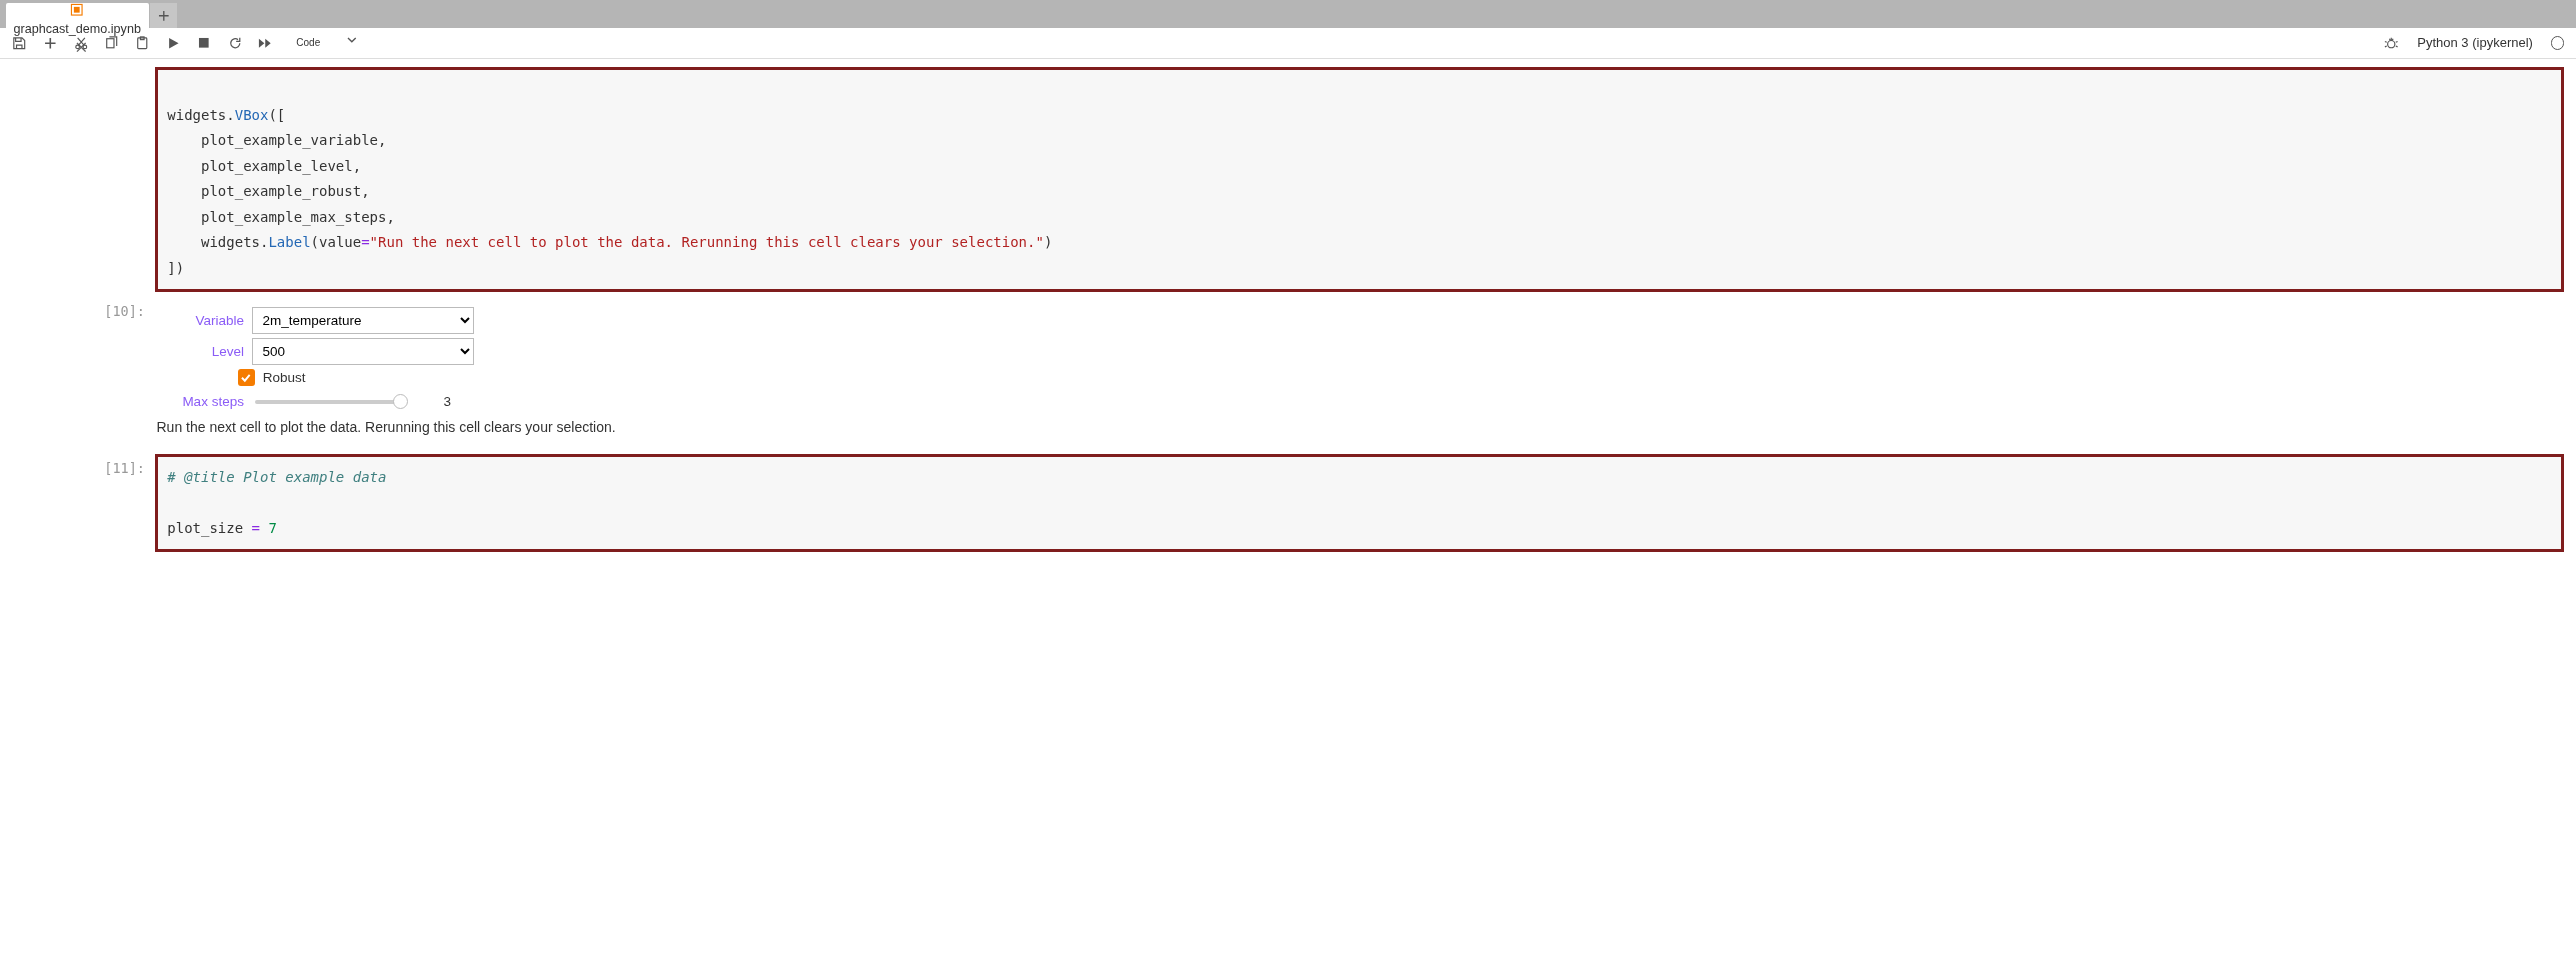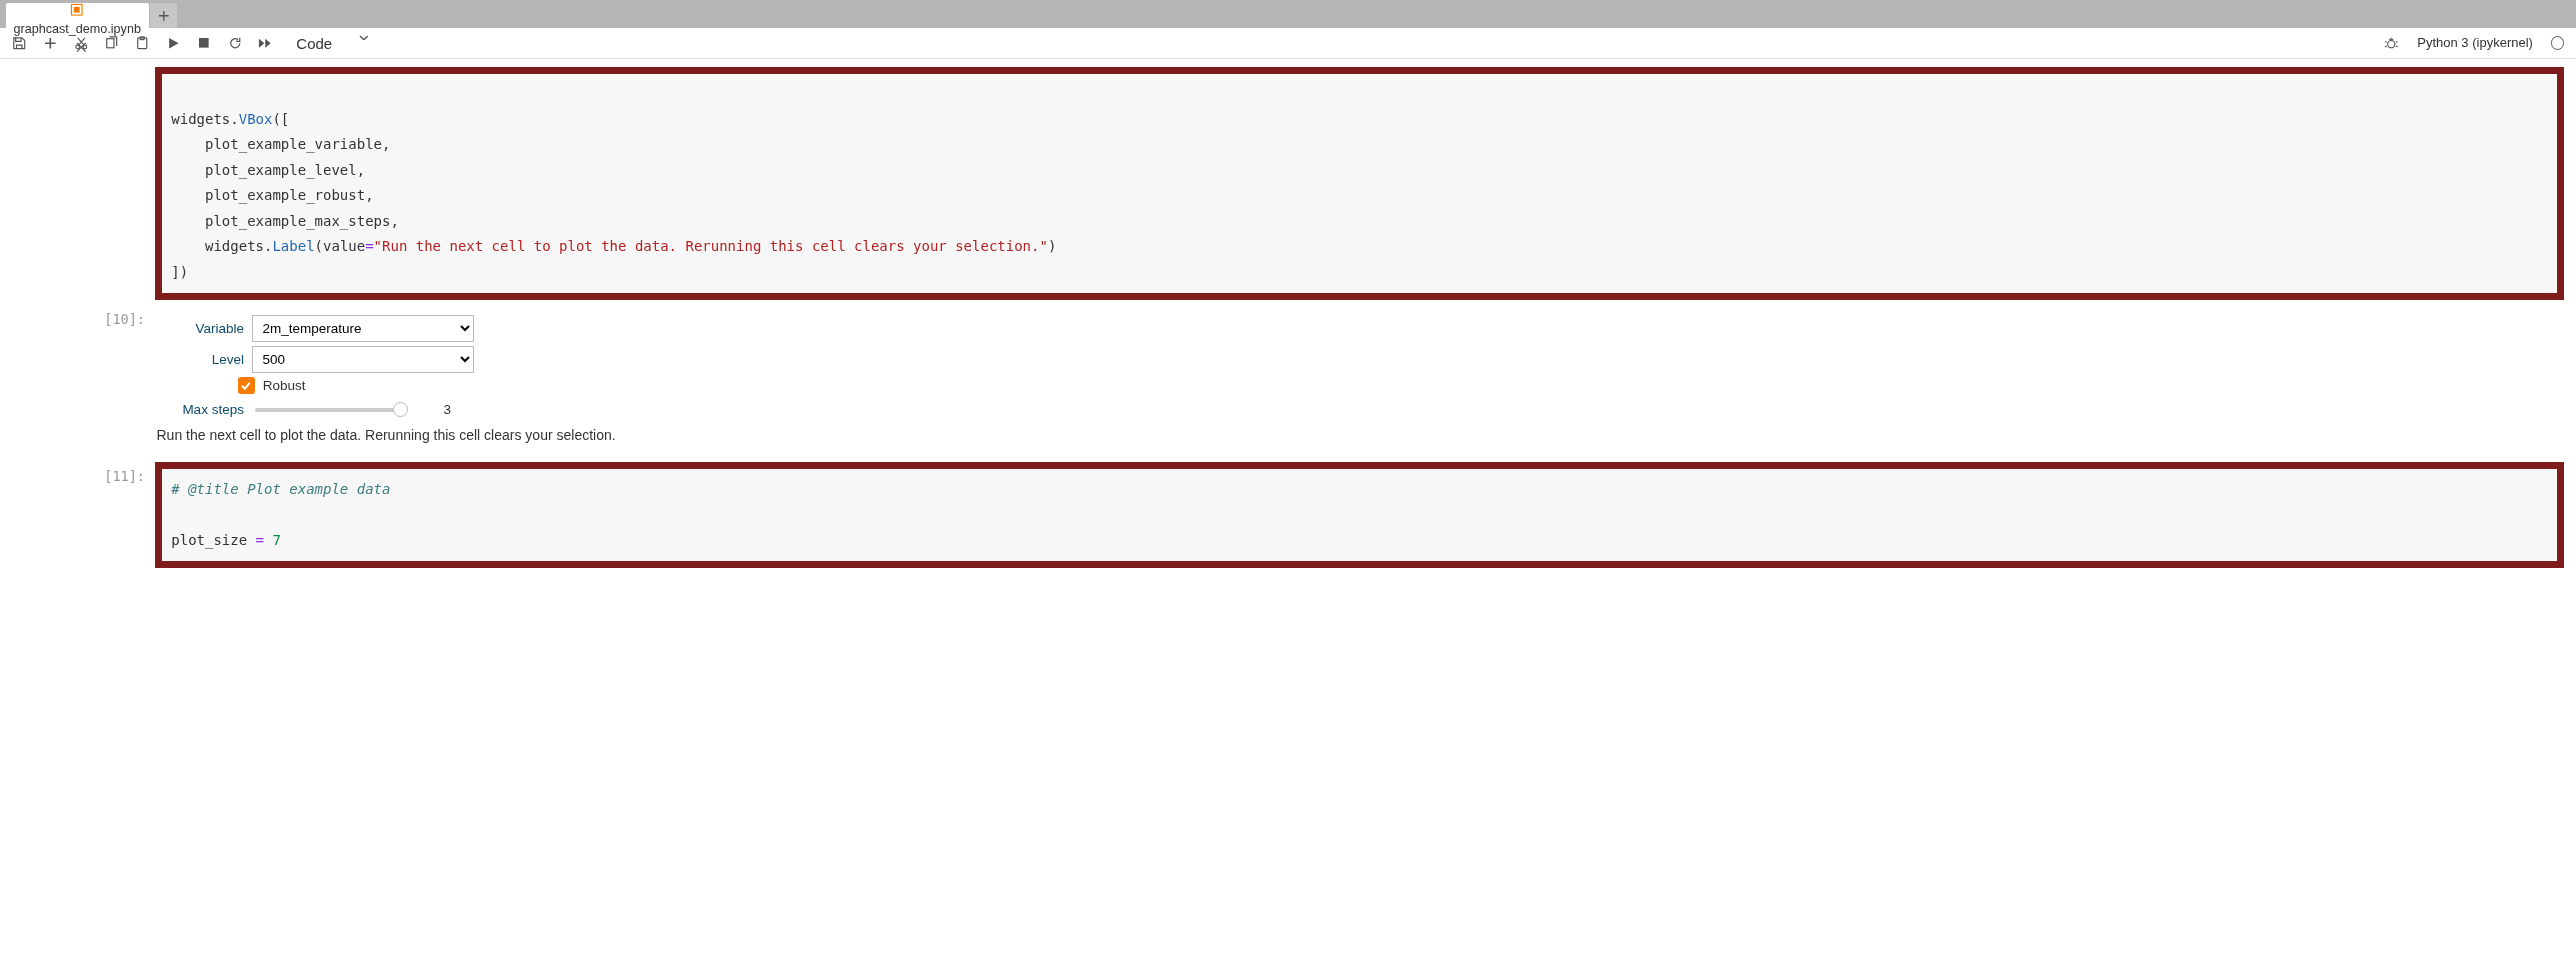--- a/index.html
+++ b/index.html
@@ -73,21 +73,21 @@
   display: inline-flex;
   align-items: center;
   justify-content: center;
   color: #555;
 }
 .celltype {
   display: flex;
   align-items: flex-start;
   gap: 27px;
   padding: 1.9px 7.7px;
-  font-size: 15px;
+  font-size: 10px;
   color: #333;
 }
 .kernel-status {
   width: 13.5px;
   height: 13.5px;
   border: 1.4px solid #555;
   border-radius: 50%;
 }
 .notebook {
   overflow-y: auto;
@@ -104,21 +104,21 @@
   padding-right: 9.7px;
   font-family: "DejaVu Sans Mono", Menlo, Consolas, monospace;
   font-size: 13.5px;
   color: #999;
   flex-shrink: 0;
   padding-top: 5.8px;
 }
 .code-area {
   flex: 1;
   background: #f7f7f7;
-  border: 7px solid #7f1d1d;
+  border: 3px solid #7f1d1d;
   padding: 7.7px 9.7px;
   font-family: "DejaVu Sans Mono", Menlo, Consolas, monospace;
   font-size: 14px;
   line-height: 1.82;
   white-space: pre;
   color: #333;
 }
 .tk-attr { color: #2468b5; }
 .tk-kw  { color: #8a2be2; }
 .tk-str { color: #b22222; }
@@ -131,21 +131,21 @@
 .widget-row {
   display: flex;
   align-items: center;
   margin: 3.9px 0;
 }
 .widget-label {
   width: 97px;
   text-align: right;
   padding-right: 7.7px;
   font-size: 13.5px;
-  color: #0c4a6e;
+  color: #8b5cf6;
 }
 .widget-select {
   width: 222px;
   height: 27px;
   border: 1px solid #bbb;
   font-size: 13.5px;
   padding: 1.9px 5.8px;
   background: #fff;
 }
 .widget-check-wrap {

